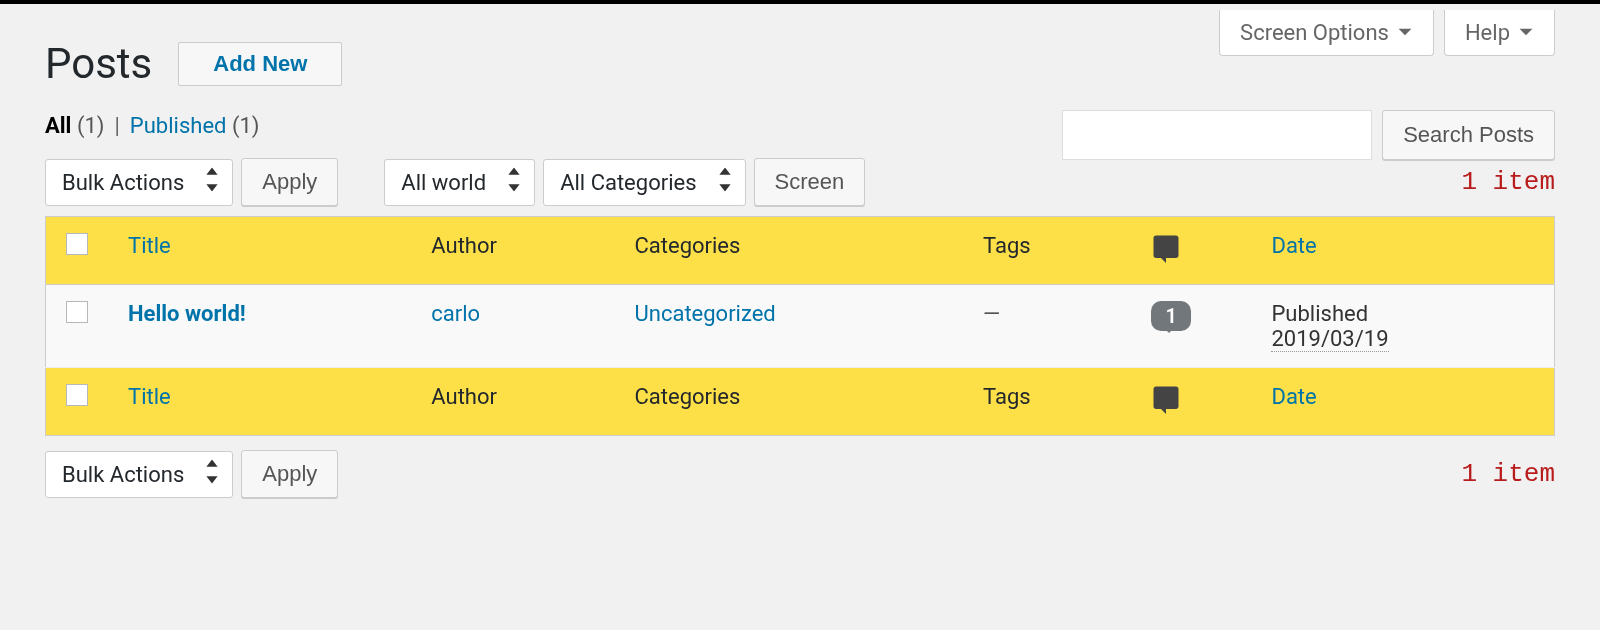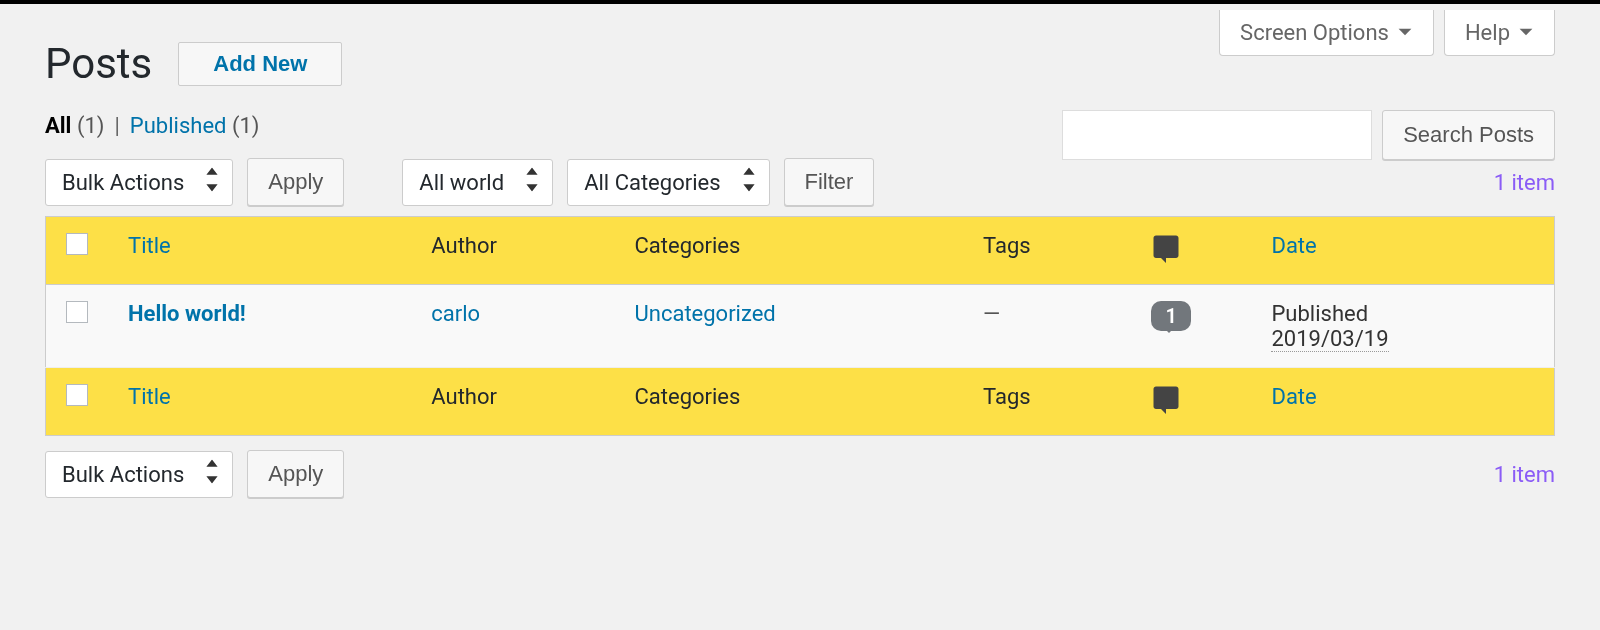--- a/index.html
+++ b/index.html
@@ -90,21 +90,21 @@
       color: #555;
       font-size: 22px;
       padding: 10px 20px;
       cursor: pointer;
       border-radius: 3px;
       box-shadow: 0 1px 0 #ccc;
     }
     .tablenav {
       display:flex;
       align-items:center;
-      gap: 14px;
+      gap: 8px;
       margin-bottom: 10px;
     }
     .tablenav.bottom { margin-top: 14px; }
     .select {
       position: relative;
       background:#fff;
       border:1px solid #ccc;
       border-radius:3px;
       font-size:22px;
       padding: 10px 48px 10px 16px;
@@ -114,22 +114,23 @@
     }
     .select .chev {
       position:absolute;
       right:12px;
       top:50%;
       transform:translateY(-50%);
       width:16px;
     }
     .items-count {
       margin-left:auto;
-      font-size:22px;
-      color:#8b5cf6;
+      font-size:26px;
+      color:#b91c1c;
+      font-family:Liberation Mono, monospace;
     }
     table.wp-list {
       width:100%;
       border-collapse: collapse;
       background:#fde047;
       border:1px solid #ccc;
     }
     table.wp-list th, table.wp-list td {
       text-align:left;
       font-size:22px;
@@ -236,21 +237,21 @@
       <span class="chev"><svg viewBox="0 0 20 30">
             <path fill="#333" d="M10 0l7 9H3zM10 30l7-9H3z"></path>
           </svg></span>
     </div>
     <div class="select">
       <span>All Categories</span>
       <span class="chev"><svg viewBox="0 0 20 30">
             <path fill="#333" d="M10 0l7 9H3zM10 30l7-9H3z"></path>
           </svg></span>
     </div>
-    <button class="button">Filter</button>
+    <button class="button">Screen</button>
     <span class="items-count">1 item</span>
   </div>
 
   <table class="wp-list">
     <thead>
       <tr>
         <th class="check-col"><span class="cb"></span></th>
         <th><span class="sort-link">Title</span></th>
         <th>Author</th>
         <th>Categories</th>

